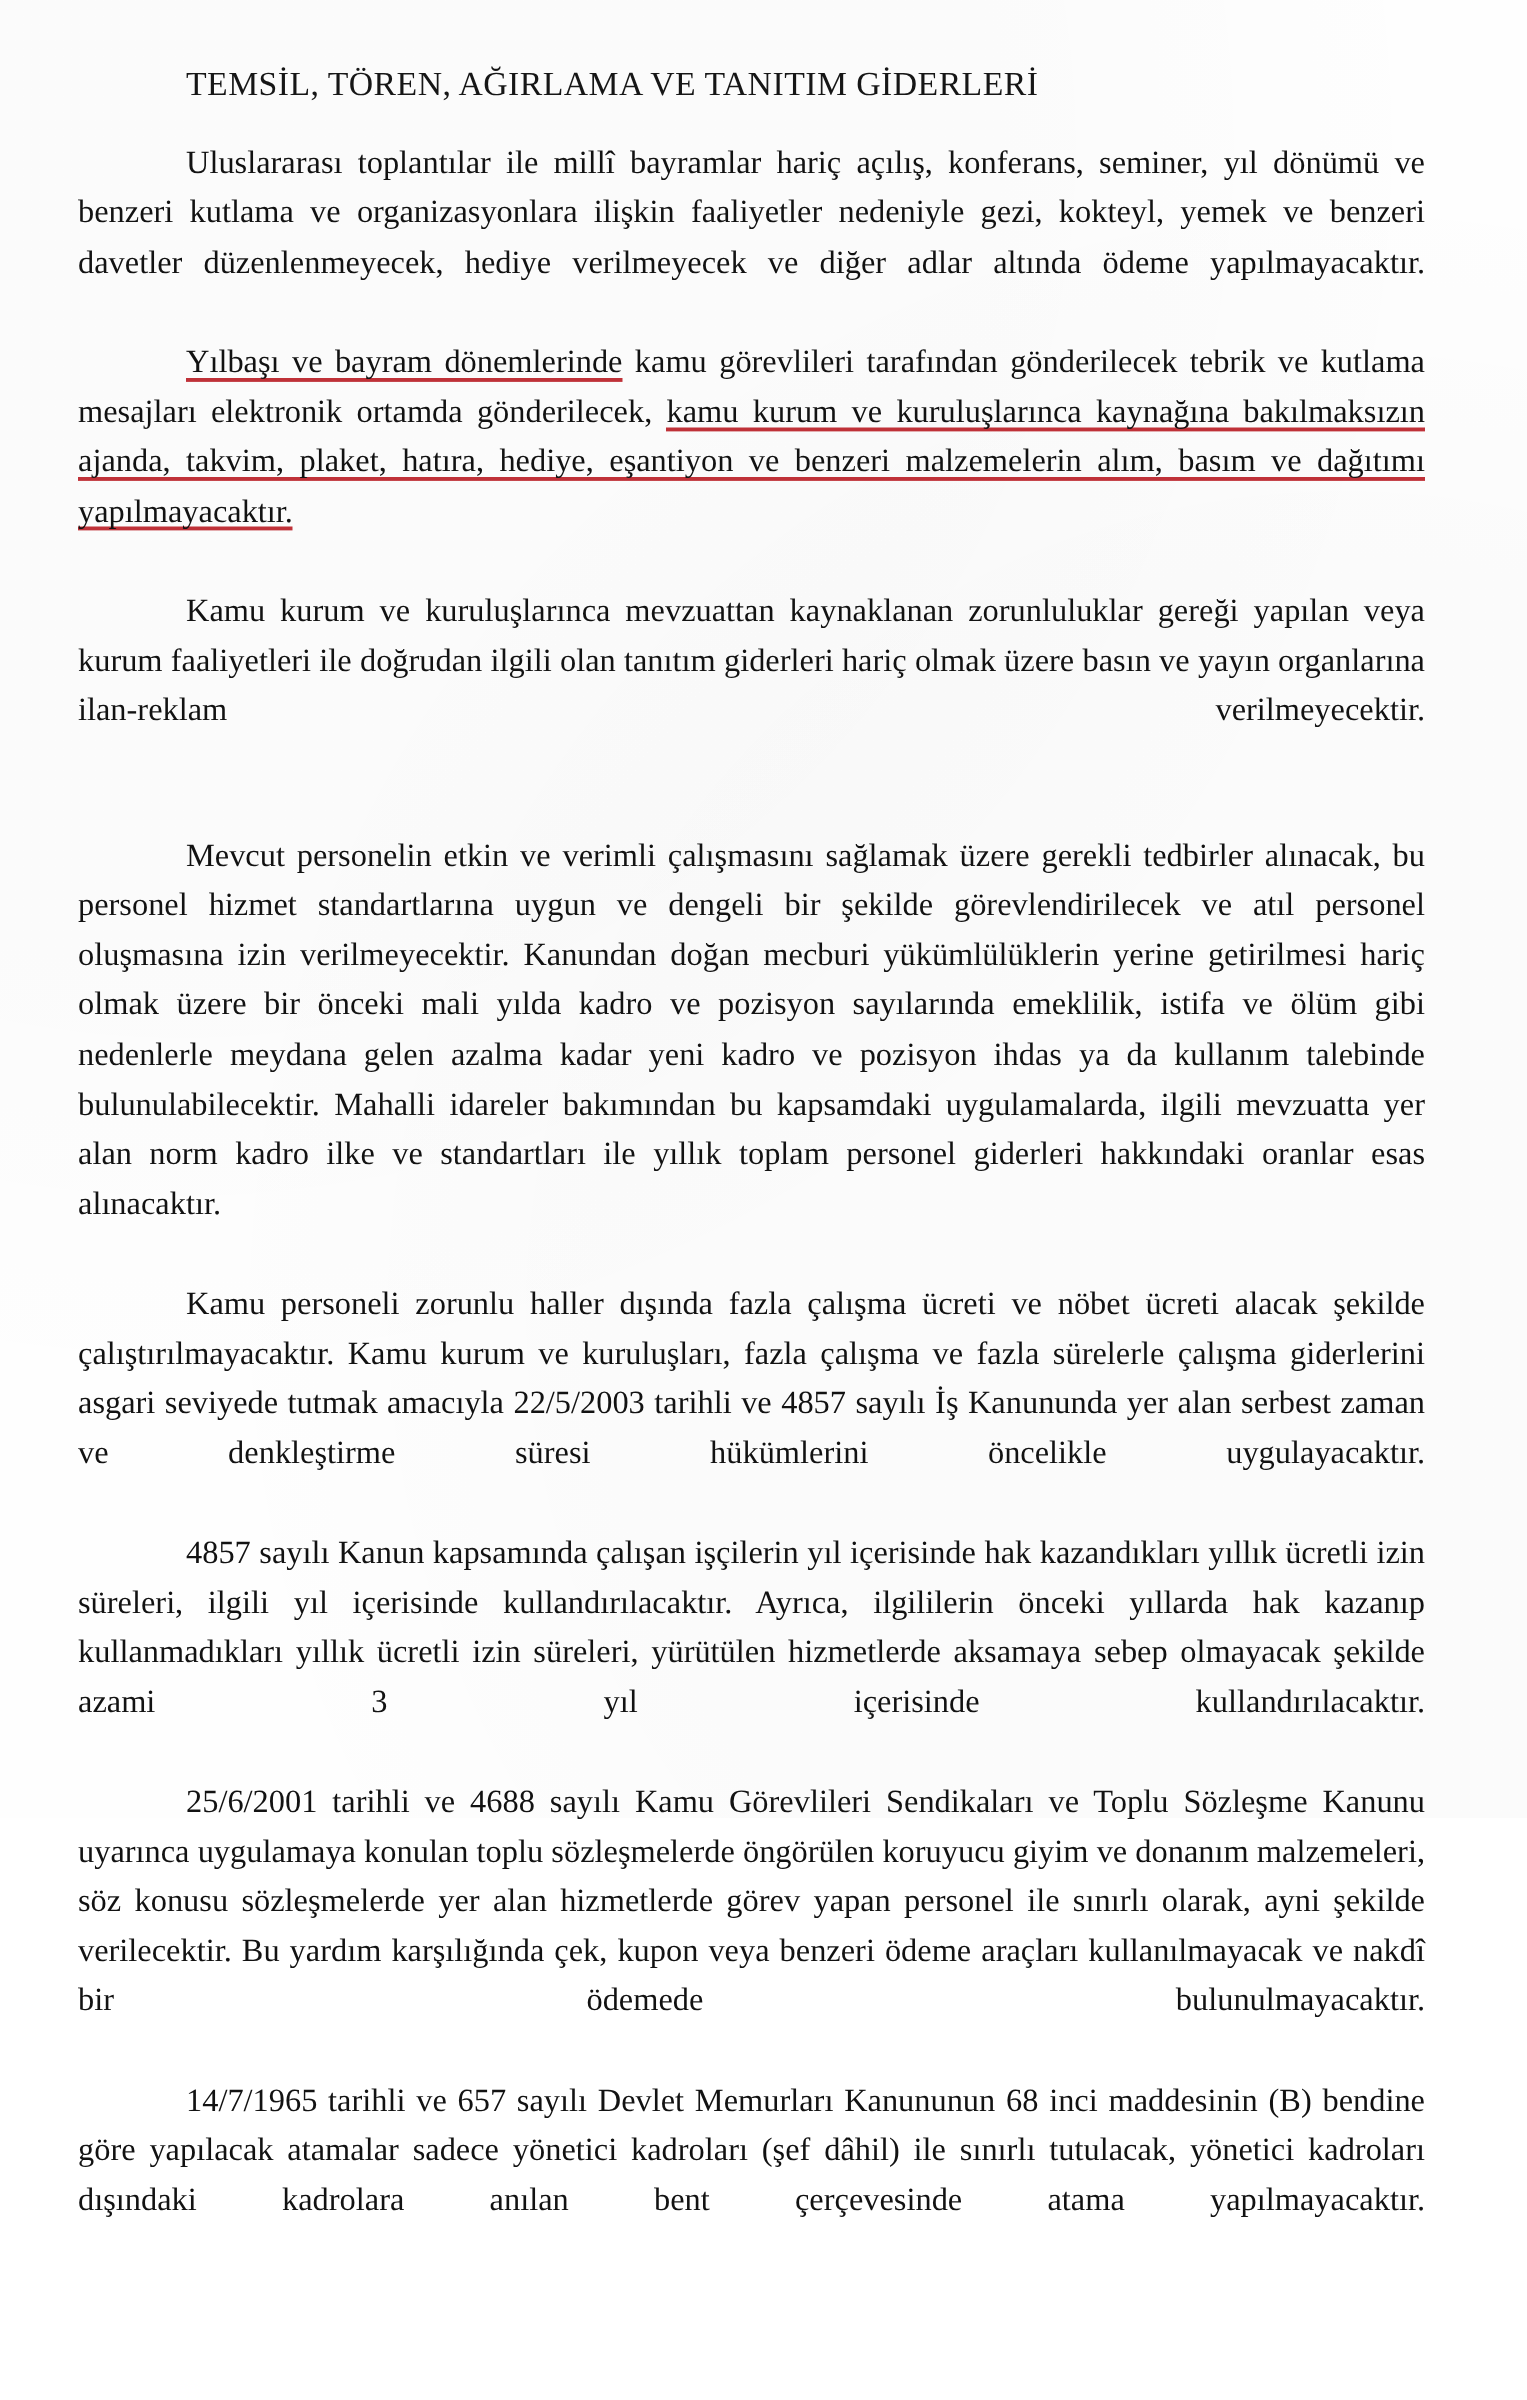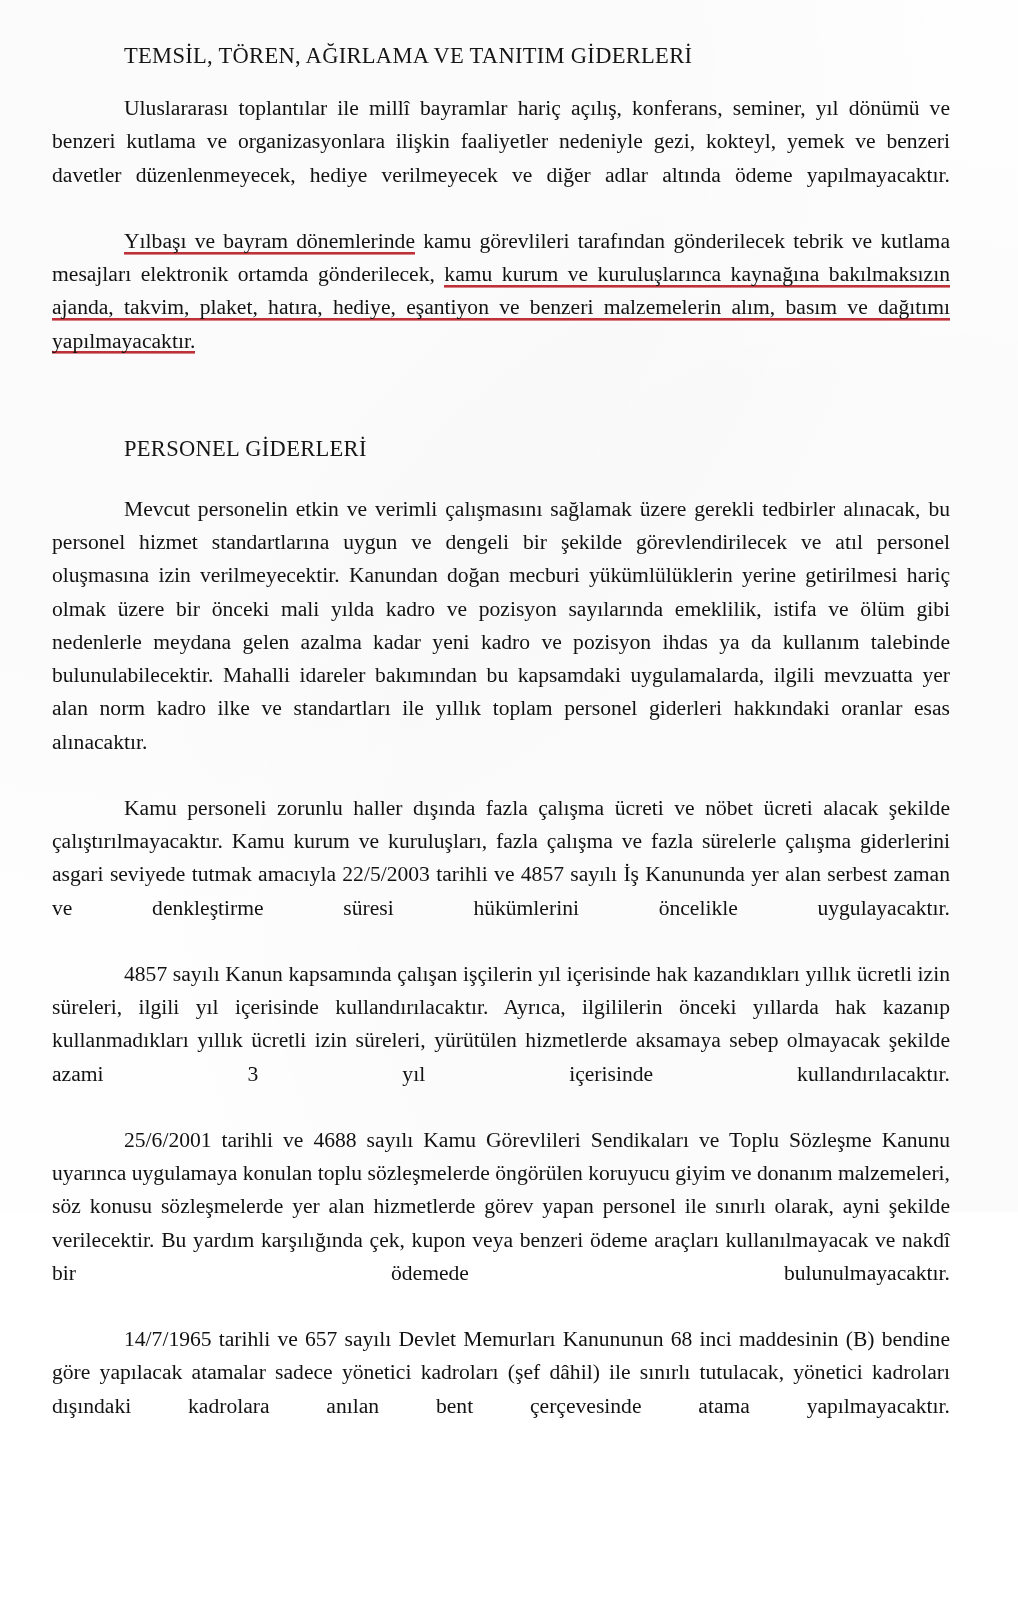--- a/index.html
+++ b/index.html
@@ -93,22 +93,22 @@
 
     <h1 class="heading heading-top">TEMSİL, TÖREN, AĞIRLAMA VE TANITIM GİDERLERİ</h1>
 
     <div class="gap-after-head-1"></div>
 
 
     <p class="para">Uluslararası toplantılar ile millî bayramlar hariç açılış, konferans, seminer, yıl dönümü ve benzeri kutlama ve organizasyonlara ilişkin faaliyetler nedeniyle gezi, kokteyl, yemek ve benzeri davetler düzenlenmeyecek, hediye verilmeyecek ve diğer adlar altında ödeme yapılmayacaktır.</p>
 
     <p class="para"><span class="red-ul">Yılbaşı ve bayram dönemlerinde</span><span> kamu görevlileri tarafından gönderilecek tebrik ve kutlama mesajları elektronik ortamda gönderilecek, </span><span class="red-ul">kamu kurum ve kuruluşlarınca kaynağına bakılmaksızın ajanda, takvim, plaket, hatıra, hediye, eşantiyon ve benzeri malzemelerin alım, basım ve dağıtımı yapılmayacaktır.</span></p>
 
+    <p class="para">Kamu kurum ve kuruluşlarınca mevzuattan kaynaklanan zorunluluklar gereği yapılan veya kurum faaliyetleri ile doğrudan ilgili olan tanıtım giderleri hariç olmak üzere basın ve yayın organlarına ilan-reklam verilmeyecektir.</p>
 
-    <h1 class="heading heading-mid">PERSONEL GİDERLERİ</h1>
 
     <div class="gap-after-head-2"></div>
 
     <p class="para">Mevcut personelin etkin ve verimli çalışmasını sağlamak üzere gerekli tedbirler alınacak, bu personel hizmet standartlarına uygun ve dengeli bir şekilde görevlendirilecek ve atıl personel oluşmasına izin verilmeyecektir. Kanundan doğan mecburi yükümlülüklerin yerine getirilmesi hariç olmak üzere bir önceki mali yılda kadro ve pozisyon sayılarında emeklilik, istifa ve ölüm gibi nedenlerle meydana gelen azalma kadar yeni kadro ve pozisyon ihdas ya da kullanım talebinde bulunulabilecektir. Mahalli idareler bakımından bu kapsamdaki uygulamalarda, ilgili mevzuatta yer alan norm kadro ilke ve standartları ile yıllık toplam personel giderleri hakkındaki oranlar esas alınacaktır.</p>
 
     <p class="para">Kamu personeli zorunlu haller dışında fazla çalışma ücreti ve nöbet ücreti alacak şekilde çalıştırılmayacaktır. Kamu kurum ve kuruluşları, fazla çalışma ve fazla sürelerle çalışma giderlerini asgari seviyede tutmak amacıyla 22/5/2003 tarihli ve 4857 sayılı İş Kanununda yer alan serbest zaman ve denkleştirme süresi hükümlerini öncelikle uygulayacaktır.</p>
 
     <p class="para">4857 sayılı Kanun kapsamında çalışan işçilerin yıl içerisinde hak kazandıkları yıllık ücretli izin süreleri, ilgili yıl içerisinde kullandırılacaktır. Ayrıca, ilgililerin önceki yıllarda hak kazanıp kullanmadıkları yıllık ücretli izin süreleri, yürütülen hizmetlerde aksamaya sebep olmayacak şekilde azami 3 yıl içerisinde kullandırılacaktır.</p>
 
     <p class="para">25/6/2001 tarihli ve 4688 sayılı Kamu Görevlileri Sendikaları ve Toplu Sözleşme Kanunu uyarınca uygulamaya konulan toplu sözleşmelerde öngörülen koruyucu giyim ve donanım malzemeleri, söz konusu sözleşmelerde yer alan hizmetlerde görev yapan personel ile sınırlı olarak, ayni şekilde verilecektir. Bu yardım karşılığında çek, kupon veya benzeri ödeme araçları kullanılmayacak ve nakdî bir ödemede bulunulmayacaktır.</p>

